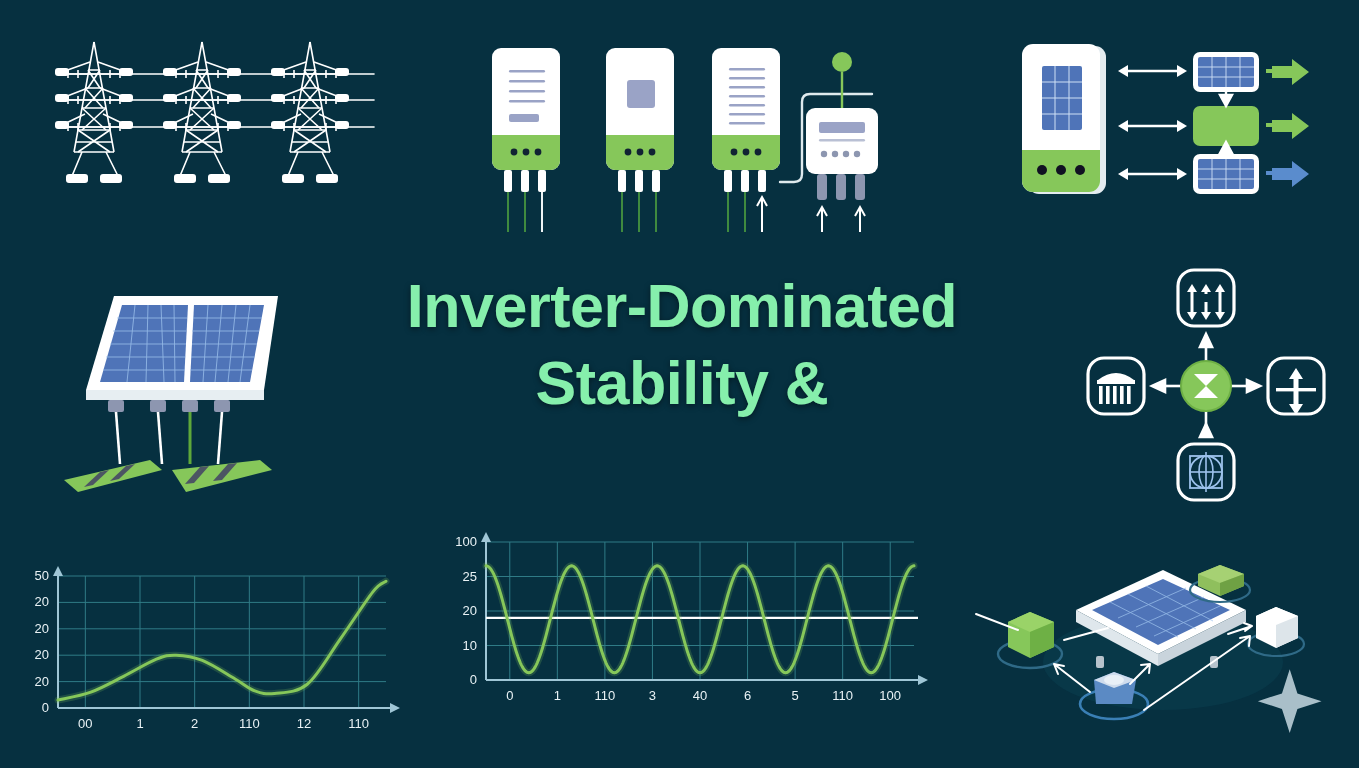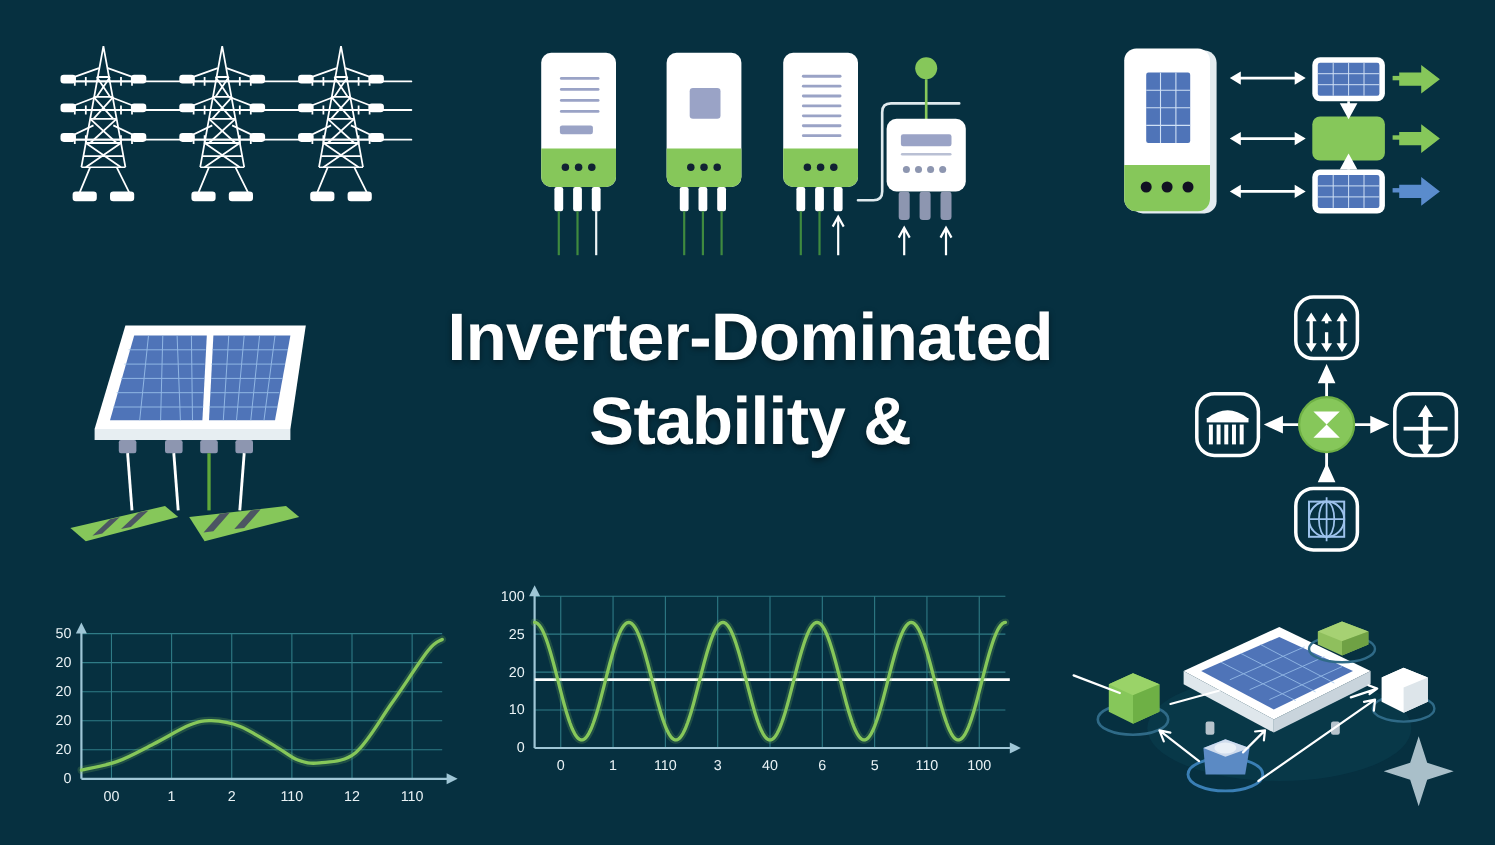--- a/index.html
+++ b/index.html
@@ -17,21 +17,21 @@
 
   
   .title-block {
     position: absolute;
     left: 320px; top: 268px;
     width: 724px;
     text-align: center;
     z-index: 5;
   }
   .title-line {
-    color: #ffffff;
+    color: #86efac;
     font-weight: bold;
     font-size: 61px;
     line-height: 77px;
     letter-spacing: -0.5px;
     white-space: nowrap;
     text-shadow: 0 2px 6px rgba(0,0,0,.45);
   }
 
   
   .towers { position: absolute; left: 52px; top: 32px; width: 330px; height: 180px; }
@@ -42,21 +42,21 @@
   
   .deviceflow { position: absolute; left: 1000px; top: 38px; width: 335px; height: 182px; }
 
   
   .solarpanel { position: absolute; left: 42px; top: 282px; width: 262px; height: 230px; }
 
   
   .hub { position: absolute; left: 1080px; top: 262px; width: 252px; height: 245px; }
 
   
-  .chart1 { position: absolute; left: 34px; top: 558px; width: 382px; height: 188px; }
+  .chart1 { position: absolute; left: 18px; top: 558px; width: 382px; height: 188px; }
   
   .chart2 { position: absolute; left: 440px; top: 528px; width: 490px; height: 190px; }
   
   .isoscene { position: absolute; left: 958px; top: 552px; width: 396px; height: 205px; }
 
   svg { display: block; overflow: visible; }
   .tick-txt {
     fill: #e9f2f5;
     font-family: "Liberation Sans", sans-serif;
     font-size: 13px;

